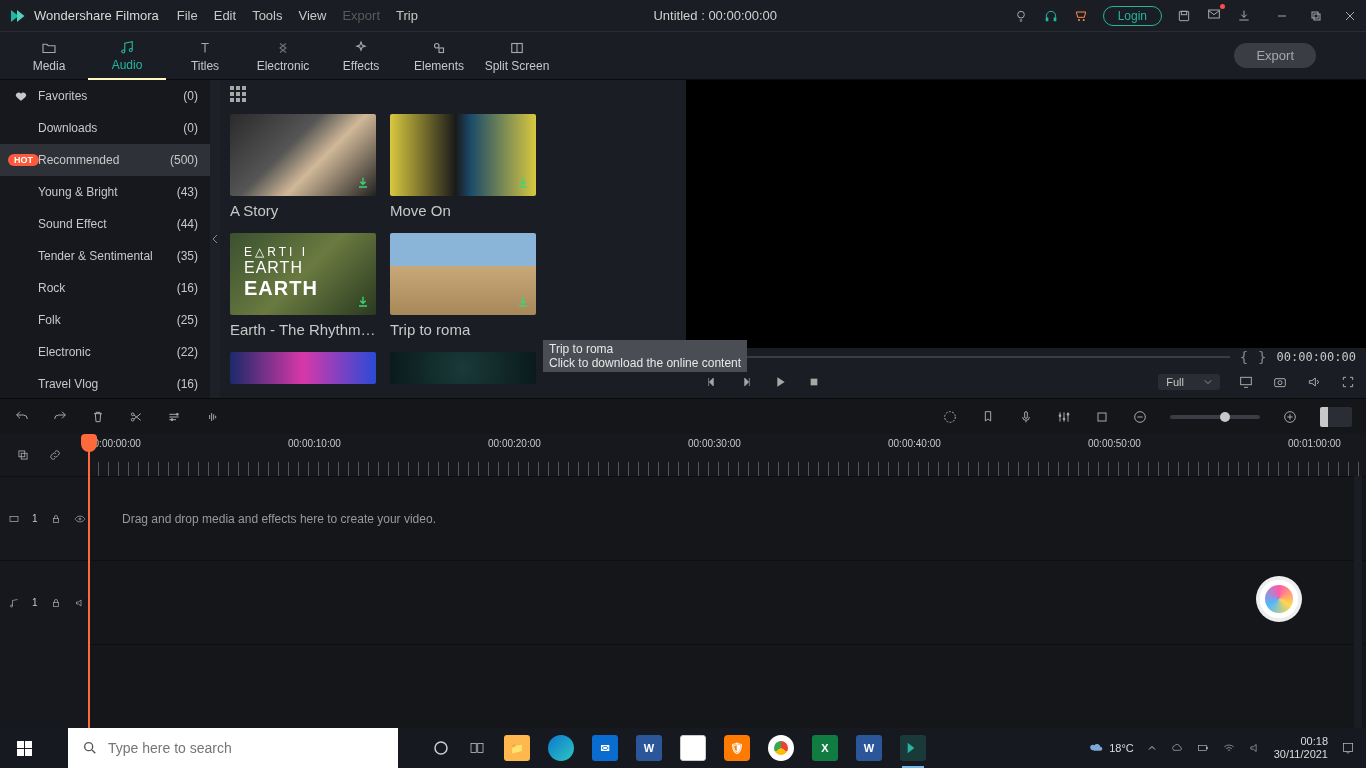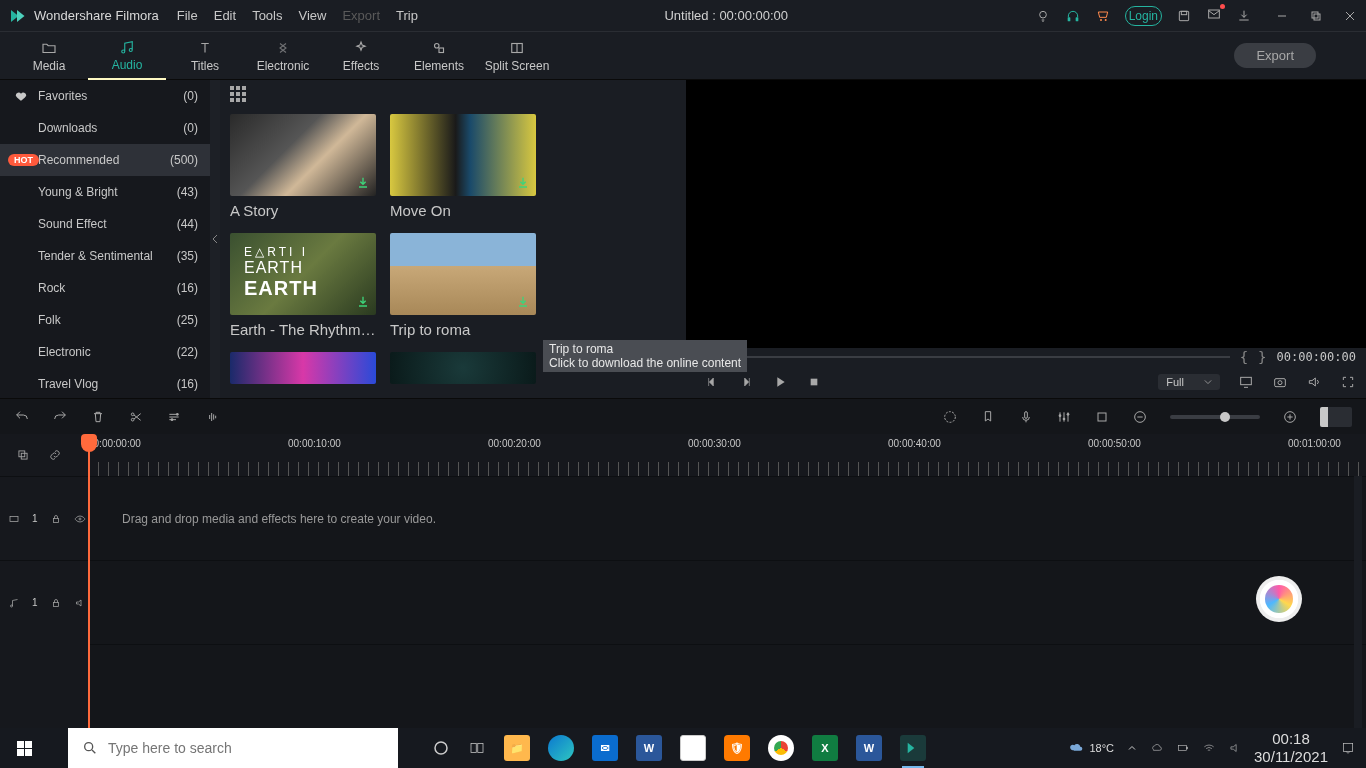--- a/index.html
+++ b/index.html
@@ -8,21 +8,21 @@
 
 .title-bar { height:32px; background:#1a1d23; display:flex; align-items:center; padding:0 8px; border-bottom:1px solid #2a2d33; }
 .app-logo { width:18px; height:18px; margin-right:8px; }
 .app-name { font-size:13px; color:#d8d8d8; margin-right:18px; }
 .menu { display:flex; gap:16px; font-size:13px; }
 .menu span { cursor:default; }
 .menu .disabled { color:#5a5a5a; }
 .title-center { flex:1; text-align:center; font-size:13px; color:#d0d0d0; }
 .title-right { display:flex; align-items:center; gap:14px; }
 .title-right svg { width:16px; height:16px; }
-.login-btn { border:1px solid #25b4a0; border-radius:12px; padding:2px 3px; font-size:12px; color:#25b4a0; }
+.login-btn { border:1px solid #25b4a0; border-radius:12px; padding:2px 14px; font-size:12px; color:#25b4a0; }
 .red-dot { position:relative; }
 .red-dot::after { content:""; position:absolute; top:-2px; right:-3px; width:5px; height:5px; background:#ff4d4d; border-radius:50%; }
 .win-controls { display:flex; gap:18px; margin-left:8px; }
 
 
 .tabs-row { height:48px; background:#1a1d23; display:flex; align-items:center; padding:0 10px; border-bottom:1px solid #0a0a0a; }
 .top-tab { display:flex; flex-direction:column; align-items:center; justify-content:center; width:78px; height:48px; font-size:12px; cursor:default; }
 .top-tab.active { color:#25b4a0; border-bottom:2px solid #fef9c3; }
 .top-tab svg { width:18px; height:18px; margin-bottom:2px; }
 .export-btn { margin-left:auto; margin-right:40px; background:#3a3d43; color:#a8a8a8; border-radius:16px; padding:5px 22px; font-size:13px; }
@@ -104,21 +104,21 @@
 .taskbar { position:absolute; bottom:0; left:0; right:0; height:40px; background:#16191f; display:flex; align-items:center;gap:20px; }
 .start { width:48px; height:40px; display:flex; align-items:center; justify-content:center; }
 .win-logo { display:grid; grid-template-columns:7px 7px; grid-template-rows:7px 7px; gap:1px; }
 .win-logo span{ background:#fff; }
 .searchbar { width:330px; height:40px; background:#fff; display:flex; align-items:center; padding:0 14px; gap:10px; }
 .searchbar input { border:none; outline:none; font-size:14px; flex:1; color:#666; }
 .task-icons { display:flex; align-items:center; height:40px; margin-left:14px; gap:18px; }
 .task-app { width:26px; height:26px; border-radius:3px; display:flex; align-items:center; justify-content:center; font-size:11px; font-weight:bold; color:#fff; position:relative; }
 .task-app.active::after{ content:""; position:absolute; bottom:-7px; left:2px; right:2px; height:2px; background:#76b9ed; }
 .tray { margin-left:auto; display:flex; align-items:center; gap:12px; padding-right:10px; font-size:11px; color:#ddd; }
-.clock { text-align:center; line-height:1.2; font-size:15px; }
+.clock { text-align:right; line-height:1.2; font-size:11px; }
 .weather { display:flex; align-items:center; gap:4px; }
 
 
 .ic { stroke:#a8a8a8; fill:none; stroke-width:1.5; }
 .ic-fill { fill:#a8a8a8; }
 </style>
 </head>
 <body>
 
 <div class="title-bar">

